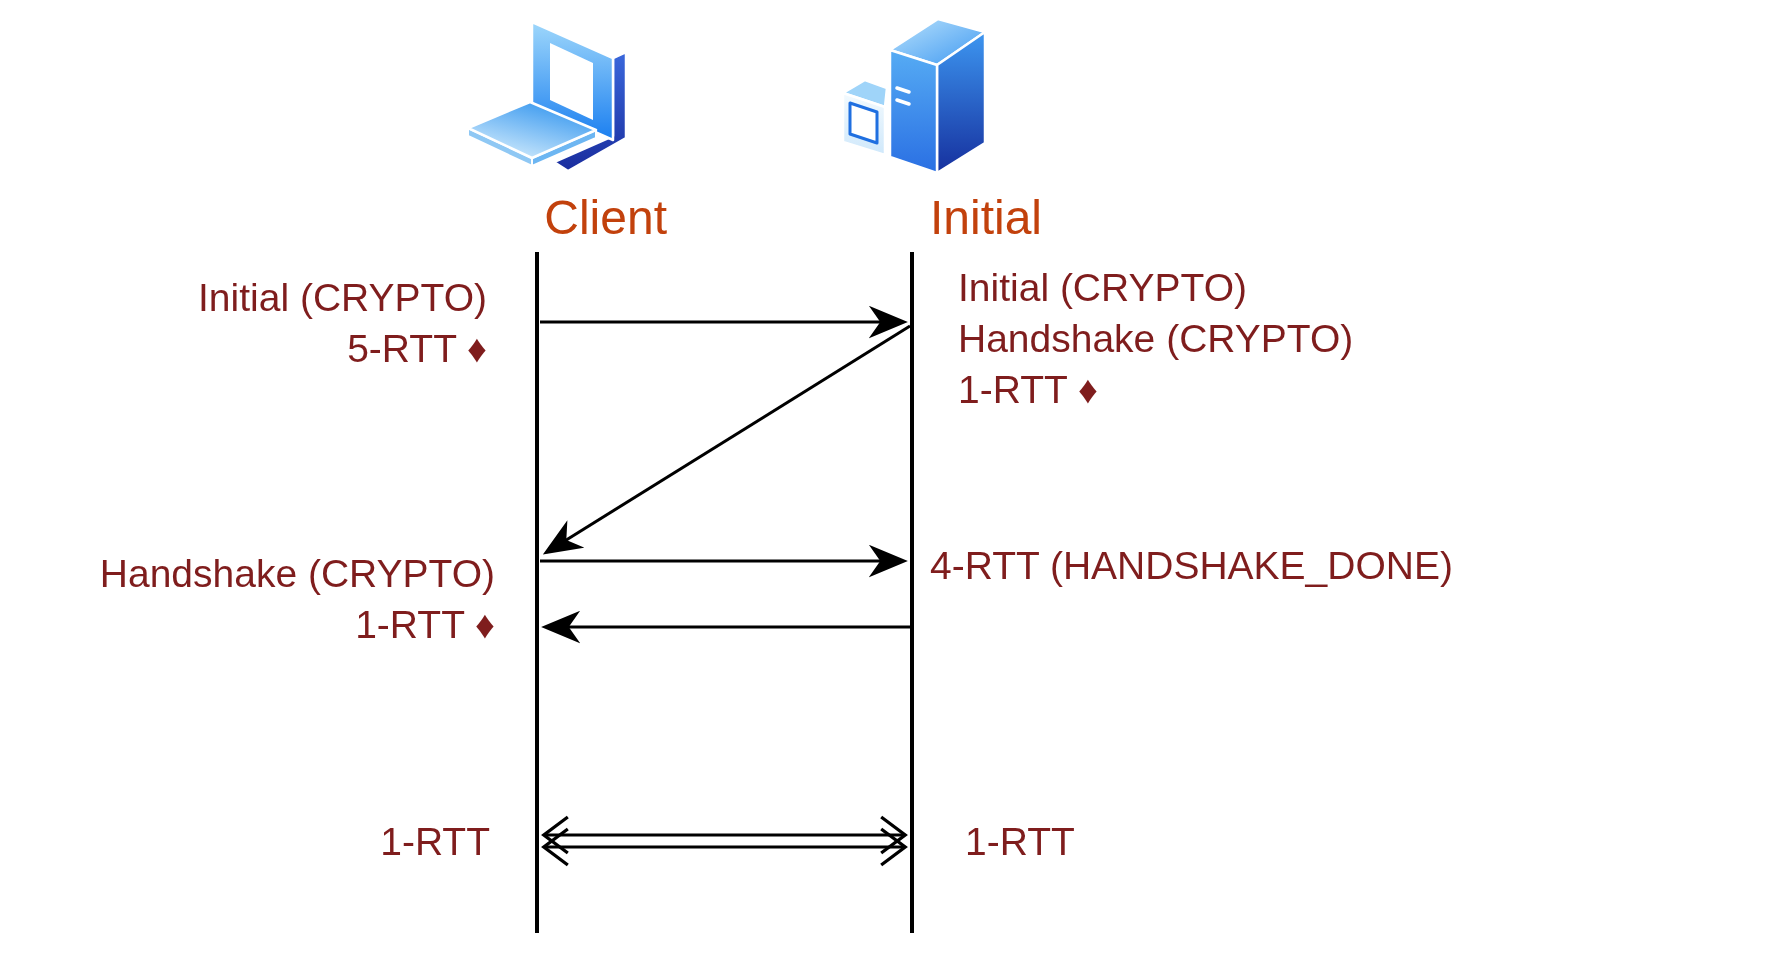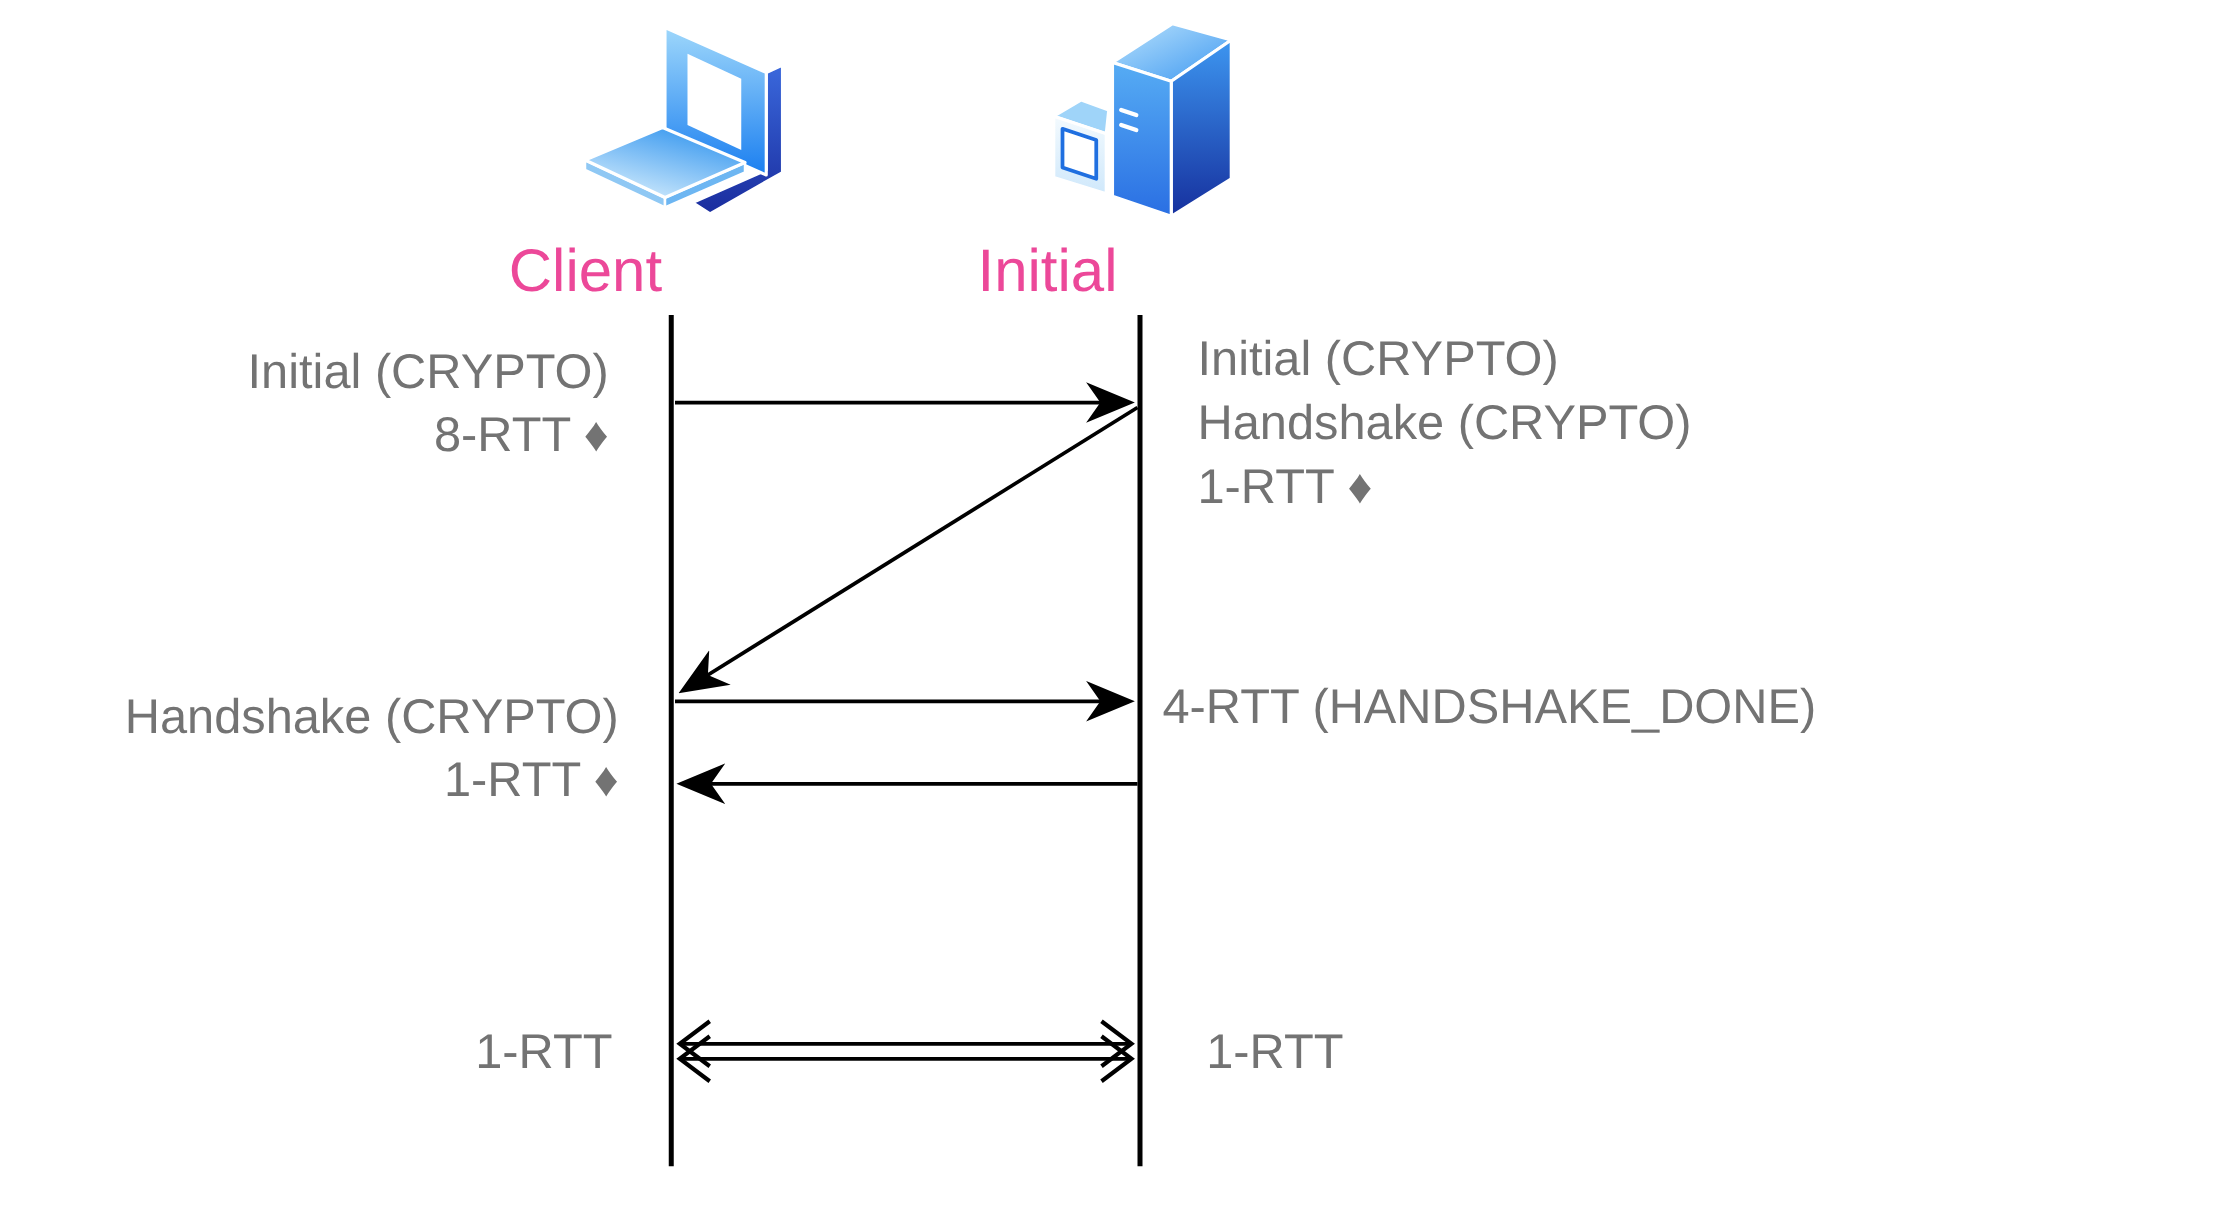--- a/index.html
+++ b/index.html
@@ -6,25 +6,25 @@
   #stage{
     position:relative;
     width:1786px;height:972px;
     background:#ffffff;
     font-family:"Liberation Sans","DejaVu Sans",sans-serif;
     color:#1f1f1f;
     overflow:hidden;
   }
   .abs{position:absolute;}
   .actor-label{
-    font-size:48px;line-height:50px;color:#ec4899;
-    text-align:left;white-space:nowrap;
+    font-size:48px;line-height:50px;color:#c2410c;
+    text-align:right;white-space:nowrap;
   }
   .msg-label{
-    font-size:39px;line-height:51px;color:#737373;
+    font-size:39px;line-height:51px;color:#7f1d1d;
     white-space:nowrap;
   }
   .right-align{text-align:right;}
   .left-align{text-align:left;}
   svg{display:block;}
 </style>
 </head>
 <body>
 
 <div id="stage">
@@ -111,21 +111,21 @@
     <polygon points="2,77 24,64 46,72 44,91" fill="#9fd4f9" stroke="#ffffff" stroke-width="2.5" stroke-linejoin="round"></polygon>
     <polygon points="2,77 44,91 44,139 2,126" fill="url(#boxFront)" stroke="#ffffff" stroke-width="2.5" stroke-linejoin="round"></polygon>
     <polygon points="9,87 36,96 36,127 9,118" fill="#ffffff" stroke="#1f6fe0" stroke-width="3" stroke-linejoin="round"></polygon>
   </svg>
 
   <div class="abs actor-label" style="left:407px;top:193px;width:260px;">Client</div>
   <div class="abs actor-label" style="left:782px;top:193px;width:260px;">Initial</div>
 
   <div class="abs msg-label right-align" style="left:87px;top:272px;width:400px;">
     <div>Initial (CRYPTO)</div>
-    <div>8-RTT ♦</div>
+    <div>5-RTT ♦</div>
   </div>
 
   <div class="abs msg-label left-align" style="left:958px;top:262px;width:520px;">
     <div>Initial (CRYPTO)</div>
     <div>Handshake (CRYPTO)</div>
     <div>1-RTT ♦</div>
   </div>
 
   <div class="abs msg-label right-align" style="left:95px;top:548px;width:400px;">
     <div>Handshake (CRYPTO)</div>

